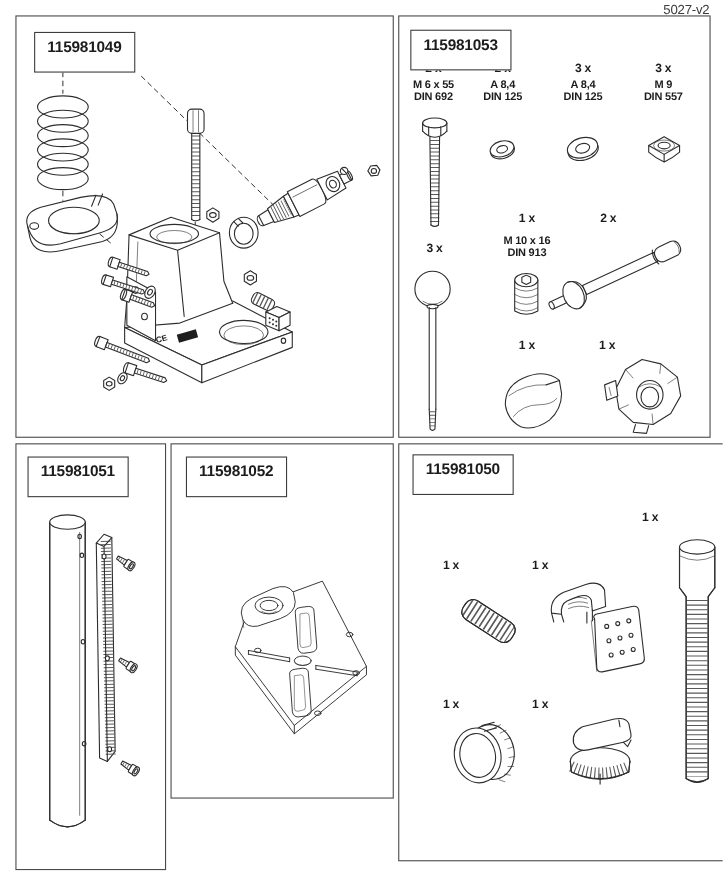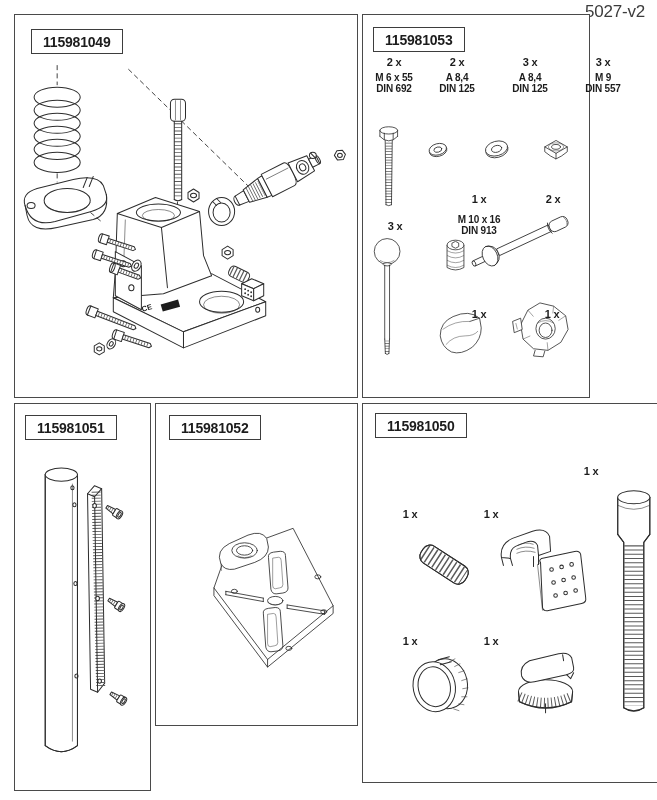--- a/index.html
+++ b/index.html
@@ -1,19 +1,19 @@
 <!DOCTYPE html>
 <html><head>
 <meta charset="utf-8">
 <style>
   html,body{margin:0;padding:0;background:#fff}
   body{width:657px;height:800px;position:relative;font-family:"Liberation Sans",sans-serif;color:#1c1c1c;overflow:hidden}
-  .doc-code{position:absolute;top:2px;right:12px;font-size:17px;color:#3c3c3c;letter-spacing:-0.2px}
+  .doc-code{position:absolute;top:2px;right:12px;font-size:12px;color:#3c3c3c;letter-spacing:-0.2px}
   .panel{position:absolute;border:1.4px solid #4a4a4a;background:#fff;box-sizing:border-box}
-  .pn{position:absolute;border:1.3px solid #3d3d3d;font-weight:bold;font-size:14px;line-height:1;padding:5px 11px 4px;white-space:nowrap;letter-spacing:-0.2px;background:#fff;z-index:3}
+  .pn{position:absolute;border:1.3px solid #3d3d3d;font-weight:bold;font-size:14px;line-height:1;padding:5px 11px 16px;white-space:nowrap;letter-spacing:-0.2px;background:#fff;z-index:3}
   .draw{position:absolute;left:0;top:0;width:100%;height:100%}
   .qty{position:absolute;transform:translateX(-50%);font-weight:bold;font-size:11px;white-space:nowrap;letter-spacing:-0.2px;z-index:2}
   .fcol{position:absolute;width:76px;transform:translateX(-50%);text-align:center;z-index:2}
   .fq{font-weight:bold;font-size:11px;margin-bottom:4px;letter-spacing:-0.2px}
   .fs{font-weight:bold;font-size:10px;line-height:11px;letter-spacing:-0.2px}
   .gap{margin-top:9px}
   
   .s{stroke:#2d2d2d;stroke-width:1;fill:none;stroke-linecap:round;stroke-linejoin:round}
   .sf{stroke:#2d2d2d;stroke-width:1;fill:#fff;stroke-linejoin:round}
   .th{stroke:#2d2d2d;stroke-width:.55;fill:none}
@@ -186,21 +186,21 @@
             <circle cx="9.5" cy="12.5" r="0.9"></circle>
             <circle cx="3.5" cy="13.5" r="0.9"></circle>
             <circle cx="6.5" cy="15" r="0.9"></circle>
             <circle cx="9.5" cy="16.5" r="0.9"></circle>
           </g>
       </g>
     </g>
   </svg>
 </section>
 
-<section class="panel" style="left:362px;top:14px;width:228px;height:384px">
+<section class="panel" style="left:362px;top:14px;width:284px;height:384px">
   <div class="pn" style="left:10px;top:12px">115981053</div>
 
   <div class="fcol" style="left:31px;top:41px">
     <div class="fq">2 x</div>
     <div class="fs">M 6 x 55</div>
     <div class="fs">DIN 692</div>
   </div>
   <div class="fcol" style="left:94px;top:41px">
     <div class="fq">2 x</div>
     <div class="fs">A 8,4</div>

